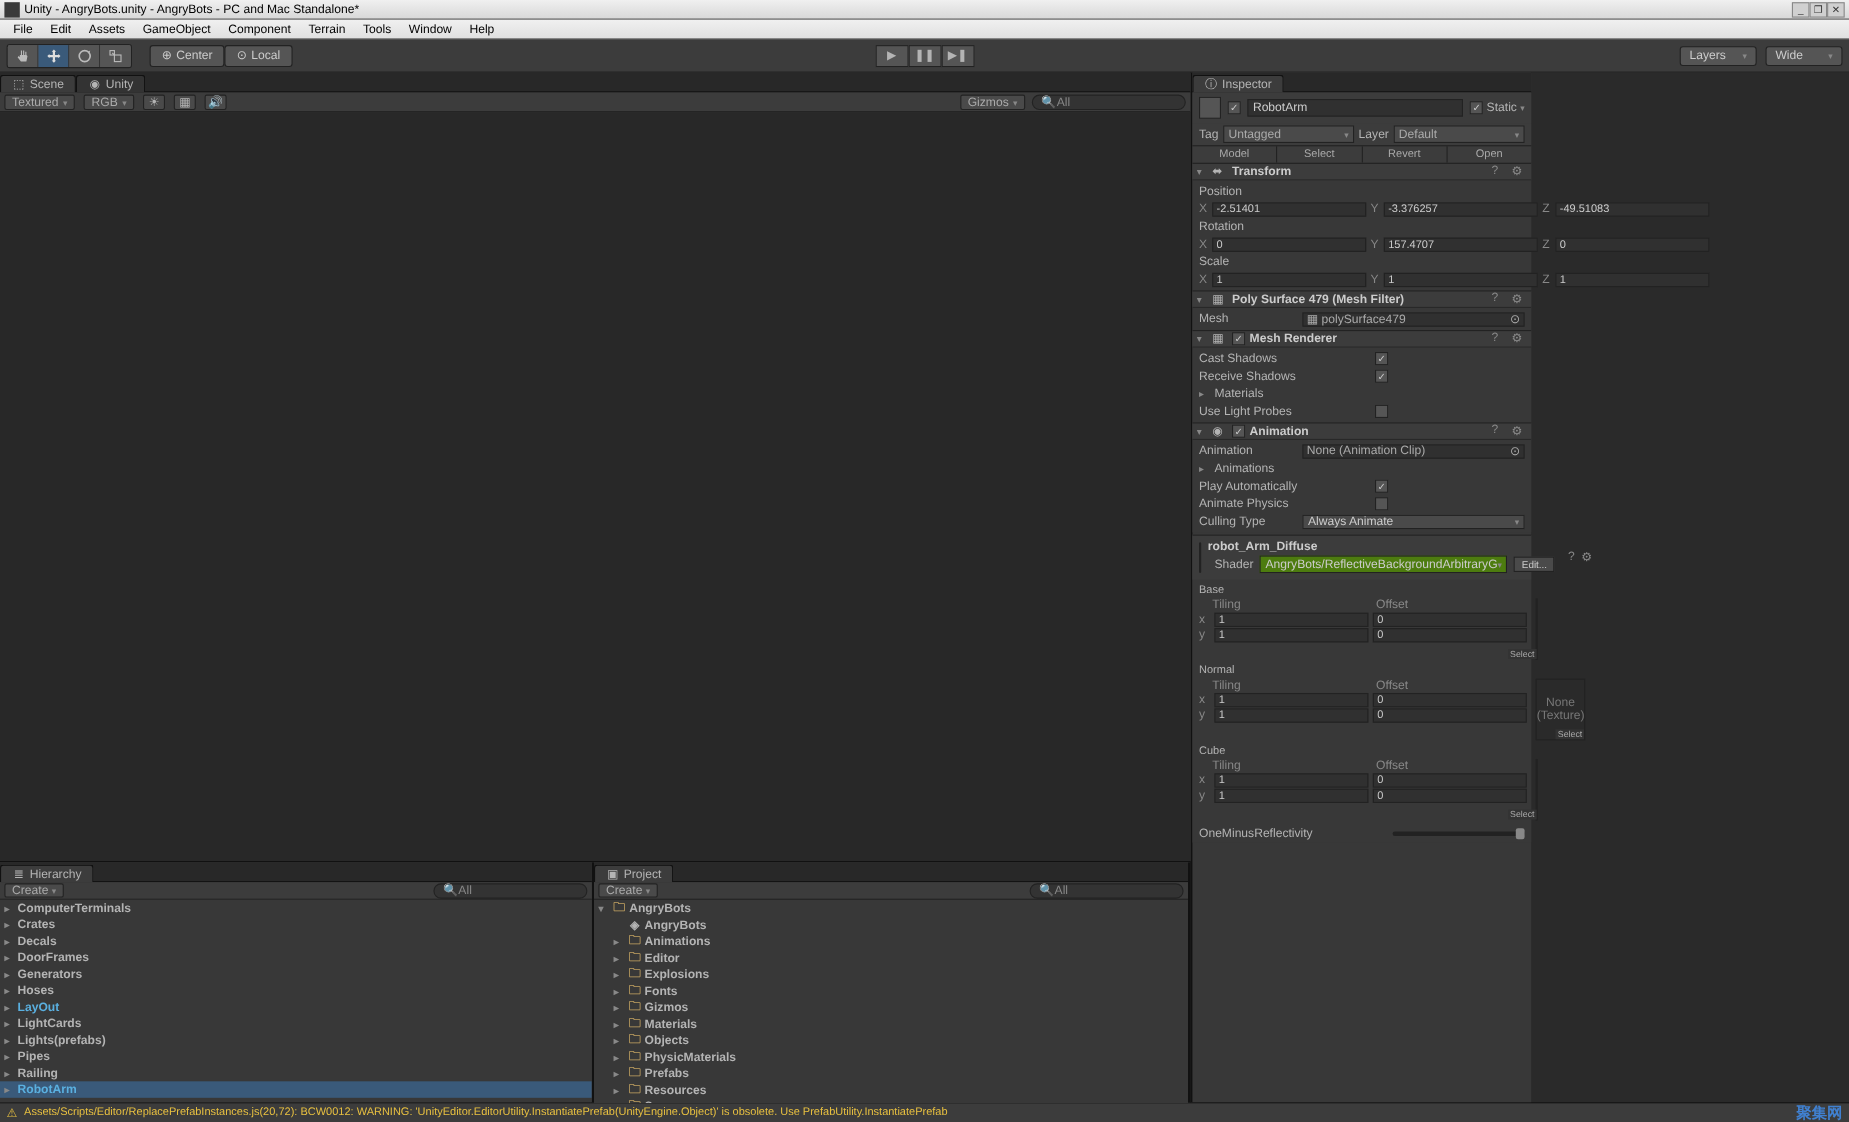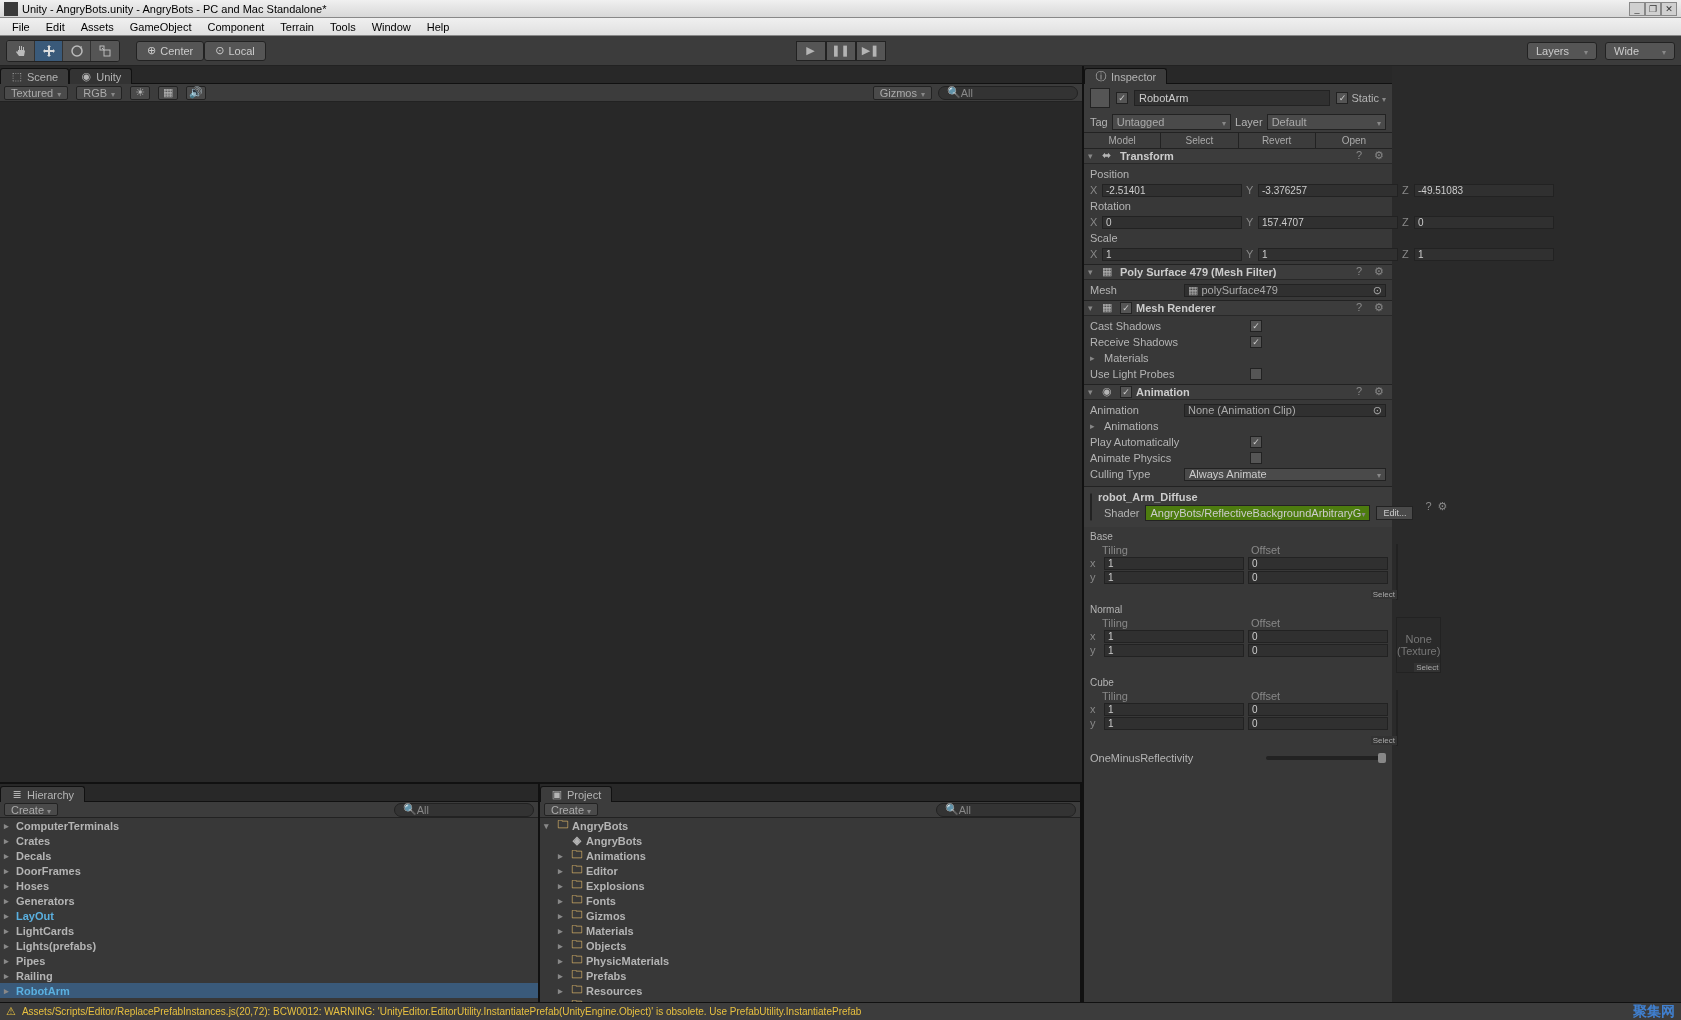--- a/index.html
+++ b/index.html
@@ -288,25 +288,25 @@
             <div class="tree-item">
               <span class="tree-arrow arrow-r"></span>
               <span>Decals</span>
             </div>
             <div class="tree-item">
               <span class="tree-arrow arrow-r"></span>
               <span>DoorFrames</span>
             </div>
             <div class="tree-item">
               <span class="tree-arrow arrow-r"></span>
+              <span>Generators</span>
+            </div>
+            <div class="tree-item">
+              <span class="tree-arrow arrow-r"></span>
               <span>Hoses</span>
-            </div>
-            <div class="tree-item">
-              <span class="tree-arrow arrow-r"></span>
-              <span>Generators</span>
             </div>
             <div class="tree-item highlighted">
               <span class="tree-arrow arrow-r"></span>
               <span>LayOut</span>
             </div>
             <div class="tree-item">
               <span class="tree-arrow arrow-r"></span>
               <span>LightCards</span>
             </div>
             <div class="tree-item">

